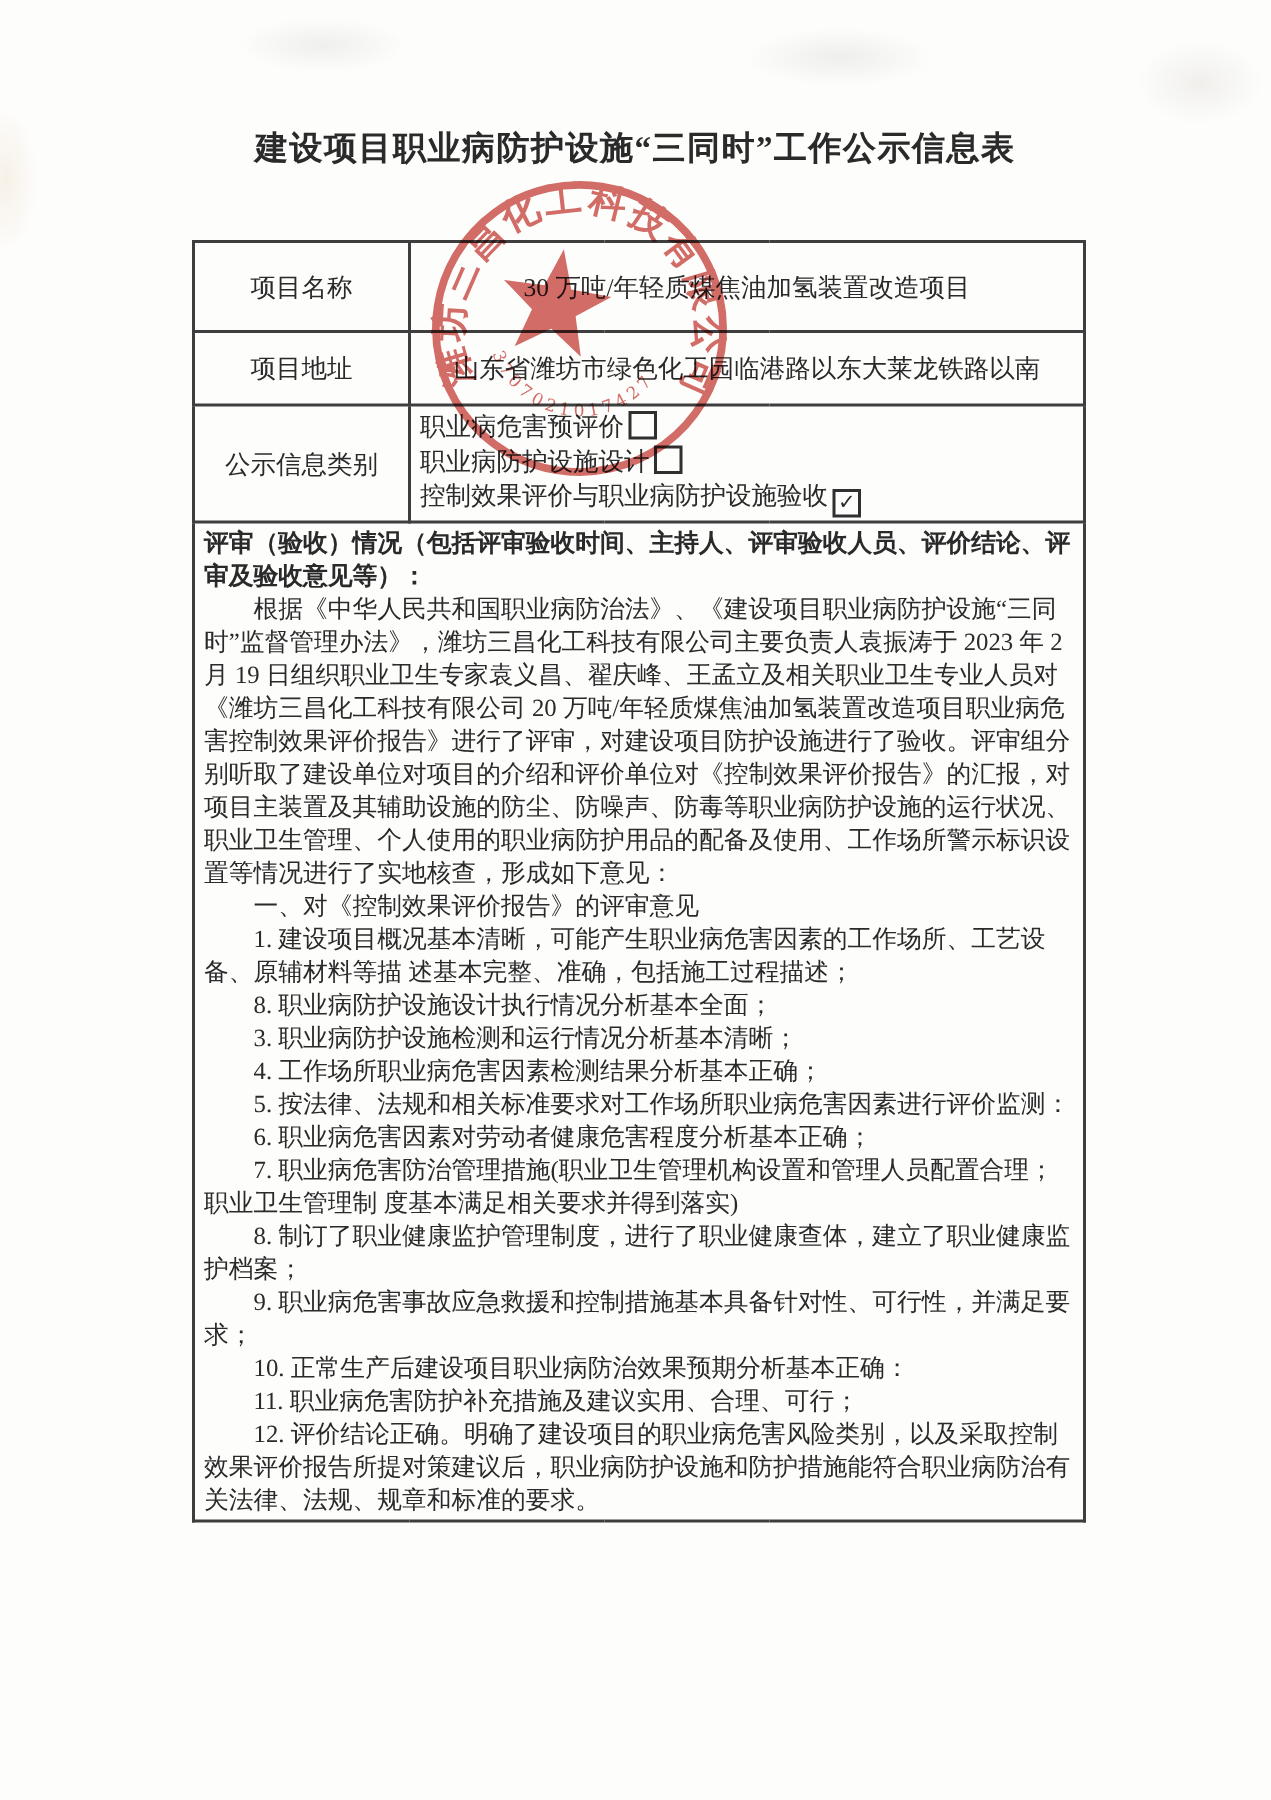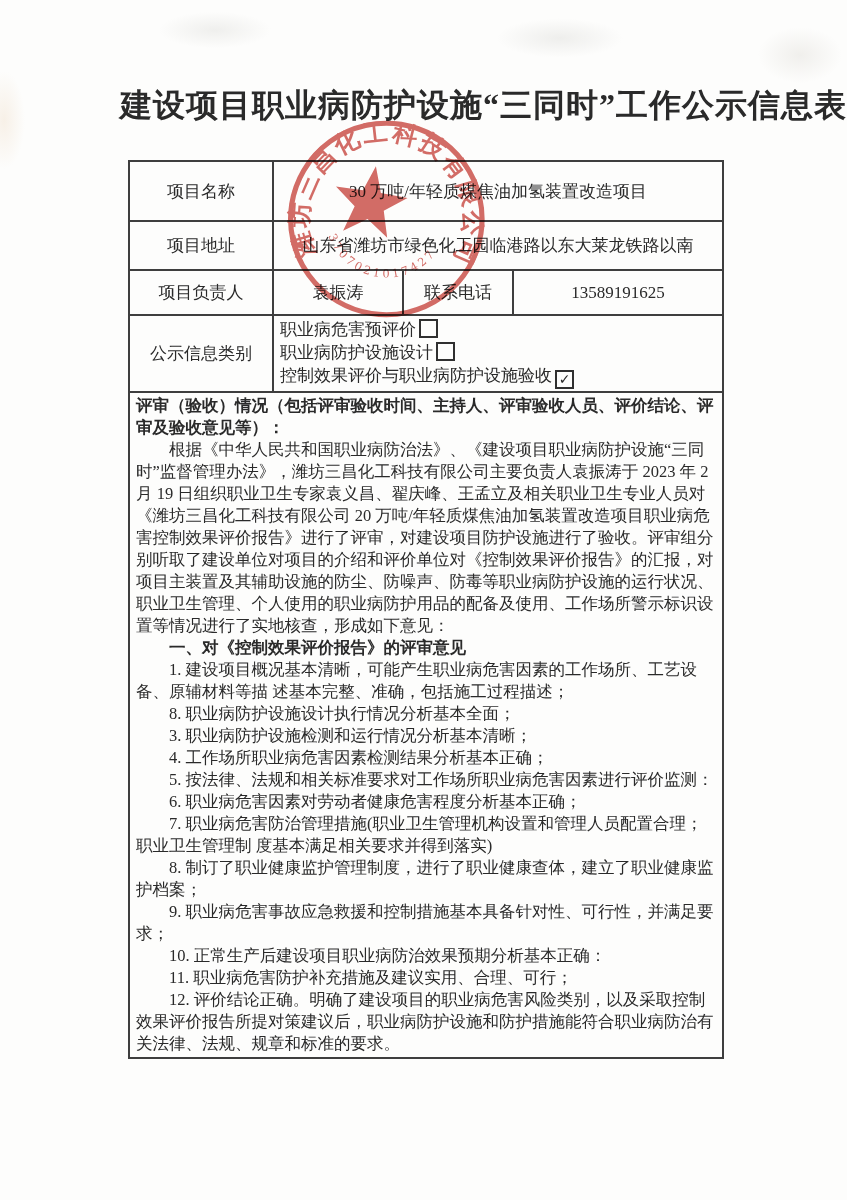--- a/index.html
+++ b/index.html
@@ -13,21 +13,21 @@
   body::before{
     content:"";position:absolute;inset:0;pointer-events:none;z-index:0;
     background:
       radial-gradient(80px 26px at 215px 30px, #efefed 0%, rgba(239,239,237,0) 70%),
       radial-gradient(90px 28px at 560px 38px, #eeeeec 0%, rgba(238,238,236,0) 70%),
       radial-gradient(60px 40px at 800px 55px, #f0efec 0%, rgba(240,239,236,0) 70%),
       radial-gradient(30px 70px at 4px 120px, #f7f0e7 0%, rgba(247,240,231,0) 70%);
   }
   .page-title{
     position:absolute;top:84px;left:0;width:100%;
-    text-align:right;font-size:32px;font-weight:bold;letter-spacing:1px;
+    text-align:center;font-size:22px;font-weight:bold;letter-spacing:1px;
     z-index:2;
   }
   table.doc{
     position:absolute;left:128px;top:160px;width:594px;
     border-collapse:collapse;table-layout:fixed;z-index:2;
   }
   table.doc td{
     border:2px solid #3e3e3e;
     padding:2px 6px;
     font-size:17px;
@@ -44,21 +44,21 @@
     border:2px solid #303030;box-sizing:content-box;
     line-height:15px;text-align:center;
     font-size:14px;font-weight:bold;
     vertical-align:-3px;margin-left:3px;
     font-family:"DejaVu Sans",sans-serif;
   }
   .pub-line{line-height:23px;text-align:left;}
   td.review-cell{vertical-align:top;padding:4px 9px 8px 9px;}
   .review-cell p{margin:0;font-size:16.5px;line-height:22px;}
   .rv-head{font-weight:bold;}
-  .rv-sub{font-weight:bold;text-indent:2em;}
+  .rv-sub{font-weight:normal;text-indent:2em;}
   .rv-para{text-indent:2em;}
   
   .stamp{
     position:absolute;left:283px;top:116px;width:206px;height:210px;
     z-index:3;opacity:.78;mix-blend-mode:multiply;
     transform:rotate(9deg);pointer-events:none;
   }
 </style>
 </head>
 <body>
@@ -73,26 +73,20 @@
       <col style="width:210px">
   </colgroup>
   <tbody>
       <tr>
     <td class="lbl" style="height:54px">项目名称</td>
     <td class="center" colspan="3">30 万吨/年轻质煤焦油加氢装置改造项目</td>
   </tr>
   <tr>
     <td class="lbl" style="height:43px">项目地址</td>
     <td class="center" colspan="3">山东省潍坊市绿色化工园临港路以东大莱龙铁路以南</td>
-  </tr>
-  <tr>
-    <td class="lbl" style="height:39px">项目负责人</td>
-    <td class="center">袁振涛</td>
-    <td class="center">联系电话</td>
-    <td class="center">13589191625</td>
   </tr>
   <tr>
     <td class="lbl" style="height:68px">公示信息类别</td>
     <td colspan="3">
       <div class="pub-line"><span>职业病危害预评价</span><span class="cb"></span></div>
       <div class="pub-line"><span>职业病防护设施设计</span><span class="cb"></span></div>
       <div class="pub-line"><span>控制效果评价与职业病防护设施验收</span><span class="cb">✓</span></div>
     </td>
   </tr>
   <tr>

